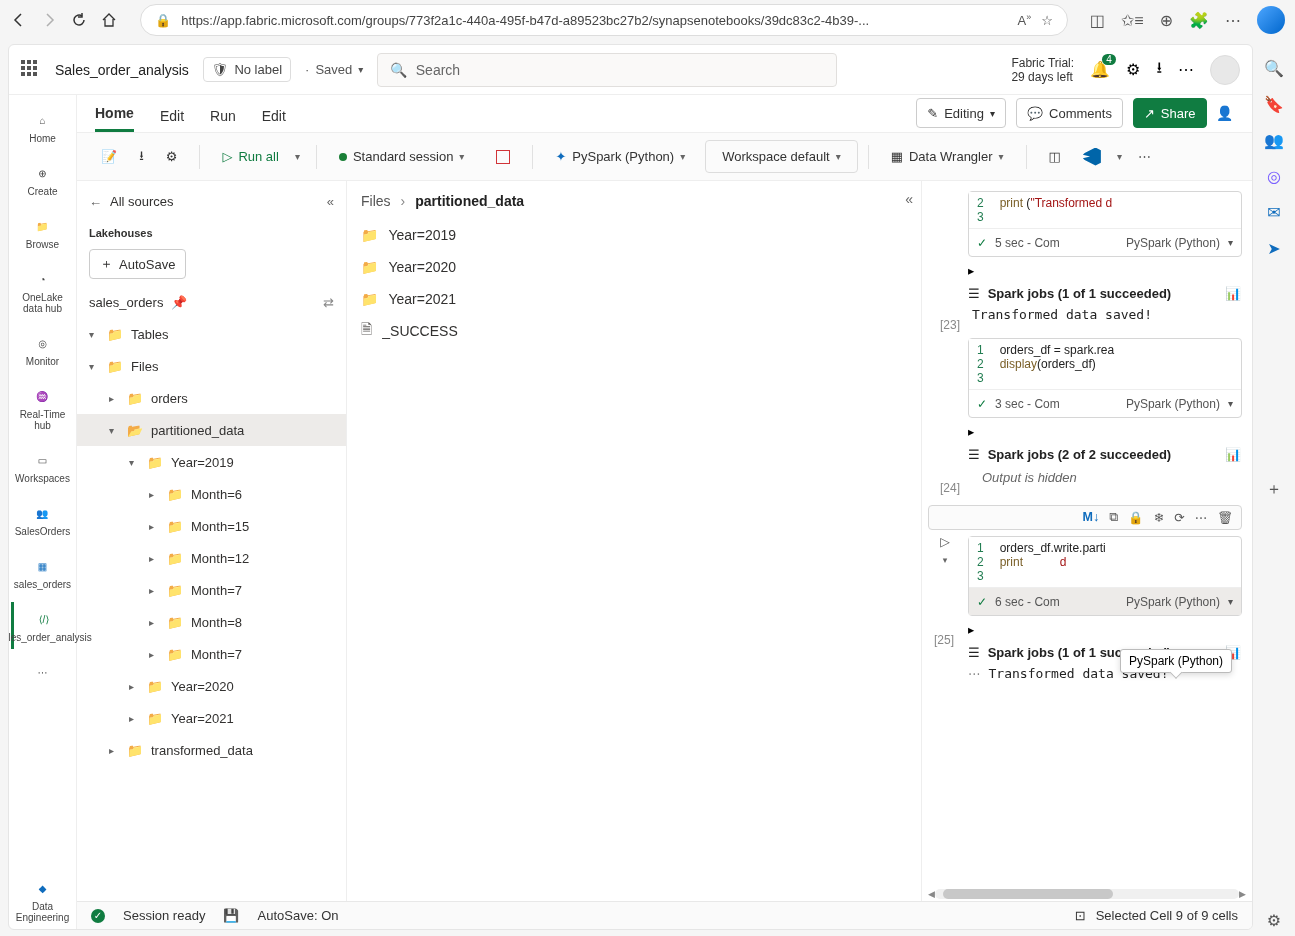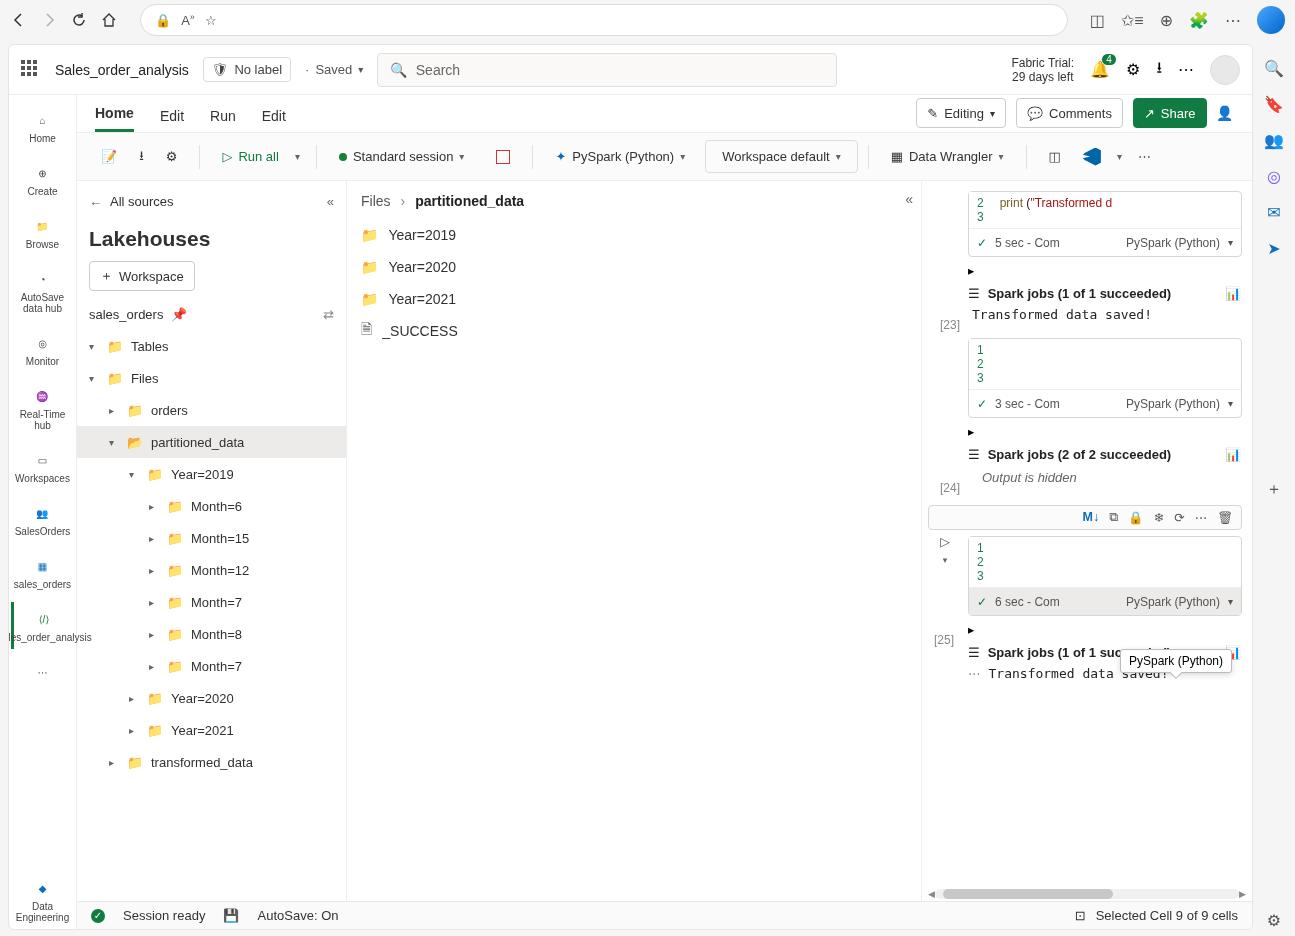--- a/index.html
+++ b/index.html
@@ -16,21 +16,21 @@
 .right-rail { position: absolute; top: 44px; right: 4px; bottom: 6px; width: 34px; display: flex; flex-direction: column; align-items: center; gap: 16px; padding-top: 14px; color: #555; }
 .right-rail div { width: 20px; height: 20px; display:flex; align-items:center; justify-content:center;}
 
 .title-bar { height: 50px; display: flex; align-items: center; padding: 0 12px; gap: 14px; border-bottom: 1px solid #eee; }
 .waffle { width: 20px; height: 20px; display: grid; grid-template-columns: repeat(3,4px); grid-template-rows: repeat(3,4px); gap: 2px; }
 .waffle span { background: #555; }
 .nb-name { font-size: 14px; color: #222; }
 .pill { display: flex; align-items: center; gap: 6px; font-size: 13px; color: #444; padding: 4px 8px; border: 1px solid #ddd; border-radius: 4px; }
 .search-box { flex: 1; max-width: 460px; height: 34px; background: #faf9f8; border: 1px solid #e1dfdd; border-radius: 4px; display: flex; align-items: center; padding: 0 12px; gap: 8px; color: #666; font-size: 14px; }
 .title-right { margin-left: auto; display: flex; align-items: center; gap: 16px; }
-.trial { text-align: center; font-size: 12px; color: #333; }
+.trial { text-align: left; font-size: 12px; color: #333; }
 .bell-wrap { position: relative; }
 .badge { position: absolute; top: -6px; right: -6px; background: #107c41; color: #fff; font-size: 10px; border-radius: 8px; padding: 0 4px; min-width:14px; text-align:center;}
 .avatar { width: 30px; height: 30px; border-radius: 50%; background: #e8e8e8; border:1px solid #ddd;}
 
 .content-row { flex: 1; display: flex; min-height: 0; }
 .left-nav { width: 68px; border-right: 1px solid #eee; display: flex; flex-direction: column; align-items: center; padding-top: 8px; gap: 6px; font-size: 10px; color: #444; }
 .left-nav .item { display: flex; flex-direction: column; align-items: center; gap: 2px; padding: 6px 2px; text-align: center; line-height: 1.1; width: 64px;}
 .left-nav .item.active { border-left: 3px solid #107c41; }
 .left-nav .icon { width: 22px; height: 22px; color: #444; display:flex; align-items:center; justify-content:center;}
 .left-nav .spacer { flex: 1; }
@@ -48,21 +48,21 @@
 .tb-sep { width: 1px; height: 24px; background: #e1e1e1; margin: 0 2px; }
 .tb-btn { display: flex; align-items: center; gap: 6px; padding: 4px 6px; border-radius: 4px; }
 .play { color: #107c41; }
 .dot-green { width: 8px; height: 8px; background: #1a7f37; border-radius: 50%; }
 .sq-red { width: 14px; height: 14px; border: 1.5px solid #d13438; }
 .vsicon { width:18px; height:18px; background:#0065A9; transform: rotate(0deg); clip-path: polygon(70% 0, 100% 15%, 100% 85%, 70% 100%, 10% 70%, 0 60%, 40% 50%, 0 40%, 10% 30%);}
 
 .work-area { flex: 1; display: flex; min-height: 0; }
 .explorer { width: 270px; border-right: 1px solid #eee; display: flex; flex-direction: column; font-size: 13px; color: #323130; }
 .exp-top { height: 40px; display: flex; align-items: center; padding: 0 12px; gap: 8px; }
-.exp-panel-title { padding: 6px 12px 2px; font-weight: 600; font-size: 21px; }
+.exp-panel-title { padding: 6px 12px 2px; font-weight: 600; font-size: 11px; }
 .lh-btn { margin: 8px 12px; padding: 5px 10px; border: 1px solid #ccc; border-radius: 4px; display: inline-flex; align-items: center; gap: 6px; width: fit-content; font-size:13px;}
 .ds-name { padding: 8px 12px; display: flex; align-items: center; gap: 8px; font-size:13px;}
 .tree { flex: 1; overflow-y: auto; padding-bottom: 10px; }
 .tree-row { height: 32px; display: flex; align-items: center; gap: 6px; padding-right: 8px; }
 .tree-row.sel { background: #edebe9; }
 .tree-row .chev { width: 12px; color: #666; font-size: 10px; }
 .tree-row .fico { width: 18px; color: #605e5c; }
 .tree-row .fico.green { color: #107c41; }
 .pad0{padding-left:12px}.pad1{padding-left:32px}.pad2{padding-left:52px}.pad3{padding-left:72px}
 
@@ -121,20 +121,21 @@
         <path d="M11 1v4h-4" stroke="#333" stroke-width="1.5" fill="none"></path>
       </svg>
     </div>
   <div class="nav-btn">
       <svg width="16" height="16" viewBox="0 0 16 16">
         <path d="M2 8 L8 2 L14 8 M4 7v7h8V7" stroke="#333" stroke-width="1.3" fill="none"></path>
       </svg>
     </div>
   <div class="url-bar">
     <span class="lock">🔒</span>
+    <span class="url-text">https://app.fabric.microsoft.com/groups/773f2a1c-440a-495f-b47d-a89523bc27b2/synapsenotebooks/39dc83c2-4b39-...</span>
     <span style="font-size:13px;color:#555">A<sup style="font-size:9px">»</sup></span>
     <span>☆</span>
   </div>
   <div class="browser-right">
     <span>◫</span>
     <span>✩≡</span>
     <span>⊕</span>
     <span>🧩</span>
     <span>⋯</span>
     <div class="circ"></div>
@@ -204,21 +205,21 @@
       <div class="item">
           <div class="icon">⊕</div>
           <span>Create</span>
         </div>
       <div class="item">
           <div class="icon">📁</div>
           <span>Browse</span>
         </div>
       <div class="item">
           <div class="icon">◔</div>
-          <span>AutoSave data hub</span>
+          <span>OneLake data hub</span>
         </div>
       <div class="item">
           <div class="icon">◎</div>
           <span>Monitor</span>
         </div>
       <div class="item">
           <div class="icon">♒</div>
           <span>Real-Time hub</span>
         </div>
       <div class="item">
@@ -333,21 +334,21 @@
 
         <div class="explorer">
           <div class="exp-top">
             <span style="color:#555">←</span>
             <span style="flex:1">All sources</span>
             <span style="color:#666">«</span>
           </div>
           <div class="exp-panel-title">Lakehouses</div>
           <div class="lh-btn">
               <span>＋</span>
-              <span>Workspace</span>
+              <span>AutoSave</span>
             </div>
           <div class="ds-name">
               <span>sales_orders</span>
               <span style="color:#888">📌</span>
               <span style="flex:1"></span>
               <span style="color:#888">⇄</span>
             </div>
           <div class="tree">
             <div class="tree-row pad0">
                 <span class="chev">▾</span>
@@ -476,20 +477,21 @@
                 <div class="out-text">Transformed data saved!</div>
               </div>
             </div>
 
             <div style="display:flex;gap:6px;align-items:flex-end">
               <div class="exec-num" style="width:34px">[24]</div>
               <div style="flex:1">
                 <div class="code-block">
                   <div class="code-lines">
                     <div class="gutter">1<br>2<br>3</div>
+                    <div class="code">orders_df = spark.rea<br><span class="kw-f">display</span>(orders_df)<br>&nbsp;</div>
                   </div>
                   <div class="cell-footer">
                       <span class="ok">✓</span>
                       <span>3 sec - Com</span>
                       <span style="flex:1"></span>
                       <span>PySpark (Python)</span>
                       <span style="font-size:10px">▾</span>
                     </div>
                 </div>
                 <div style="margin-top:6px">▸</div>
@@ -517,20 +519,21 @@
                 <div class="run-gutter" style="width:34px;flex-direction:column;align-items:center;">
                   <span class="run-btn-play">▷</span>
                   <span style="font-size:9px;color:#666">▾</span>
                   <div style="height:50px"></div>
                   <div class="exec-num" style="width:auto">[25]</div>
                 </div>
                 <div style="flex:1">
                   <div class="code-block">
                     <div class="code-lines">
                       <div class="gutter">1<br>2<br>3</div>
+                      <div class="code">orders_df.write.parti<br><span class="kw-f">print</span> <span style="background:#fff;border:0"> </span>         <span class="kw-s">d</span><br>&nbsp;</div>
                     </div>
                     <div class="cell-footer" style="background:#edebe9">
                         <span class="ok">✓</span>
                         <span>6 sec - Com</span>
                         <span style="flex:1"></span>
                         <span>PySpark (Python)</span>
                         <span style="font-size:10px">▾</span>
                       </div>
                   </div>
                   <div style="margin-top:6px">▸</div>

